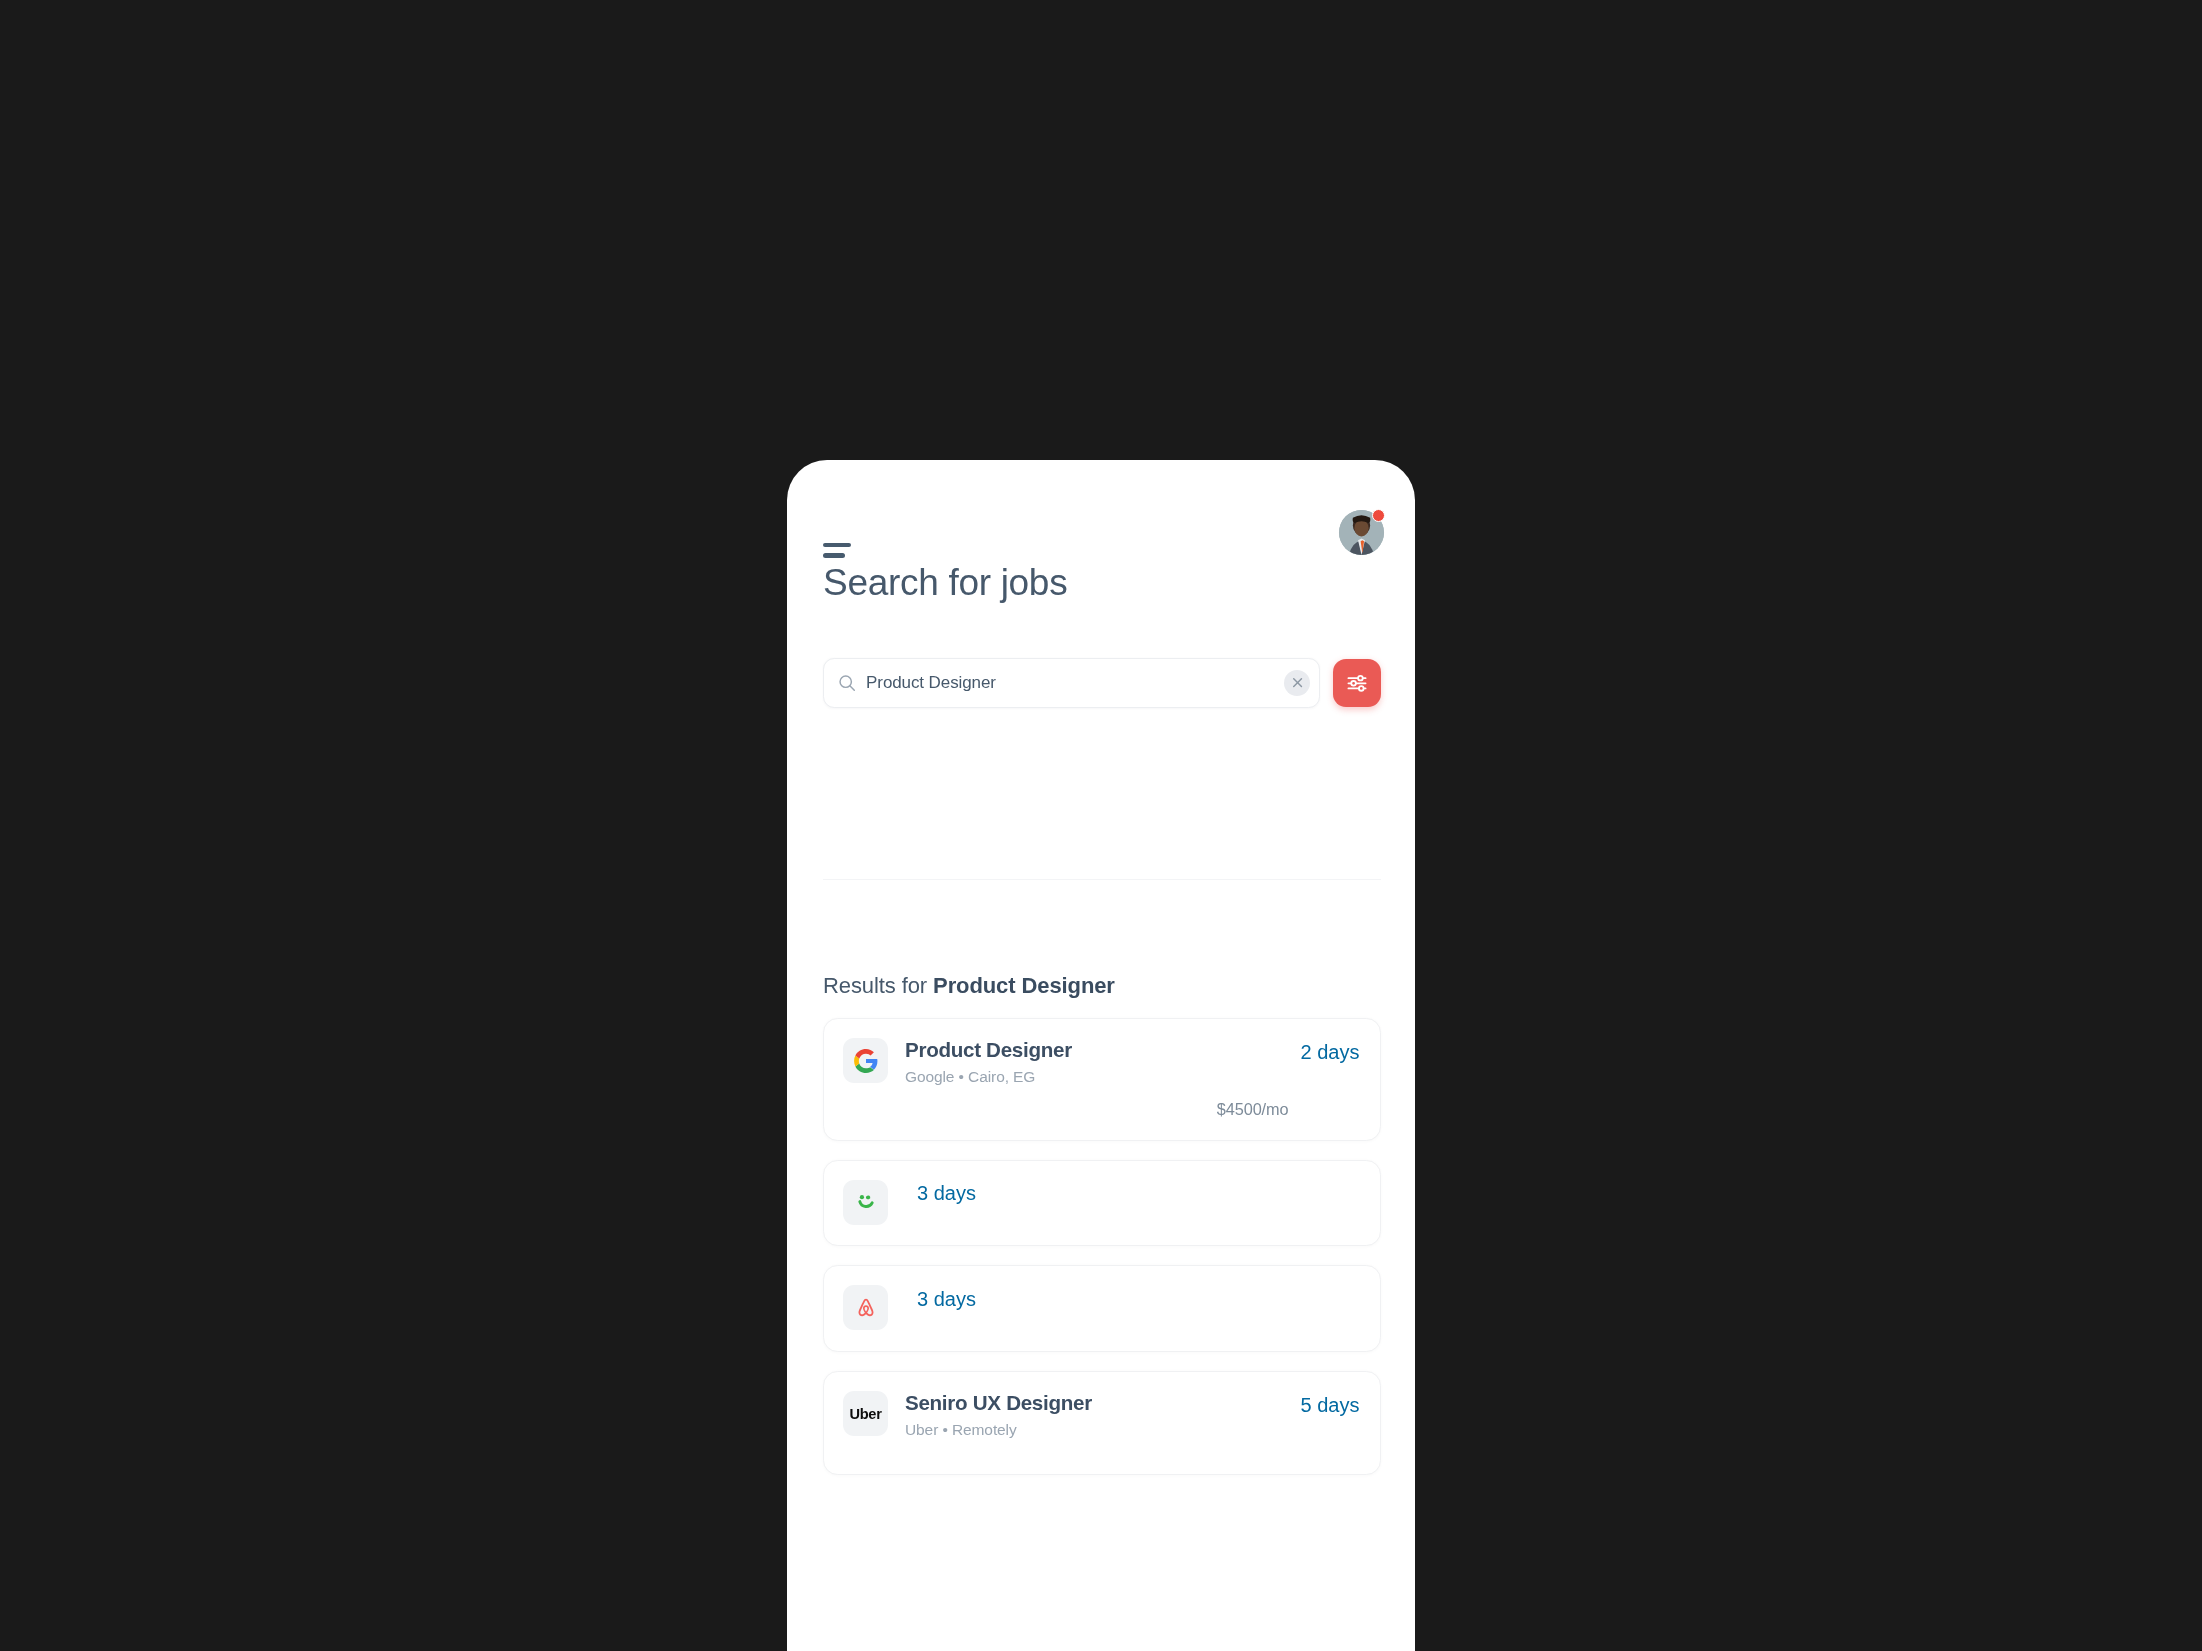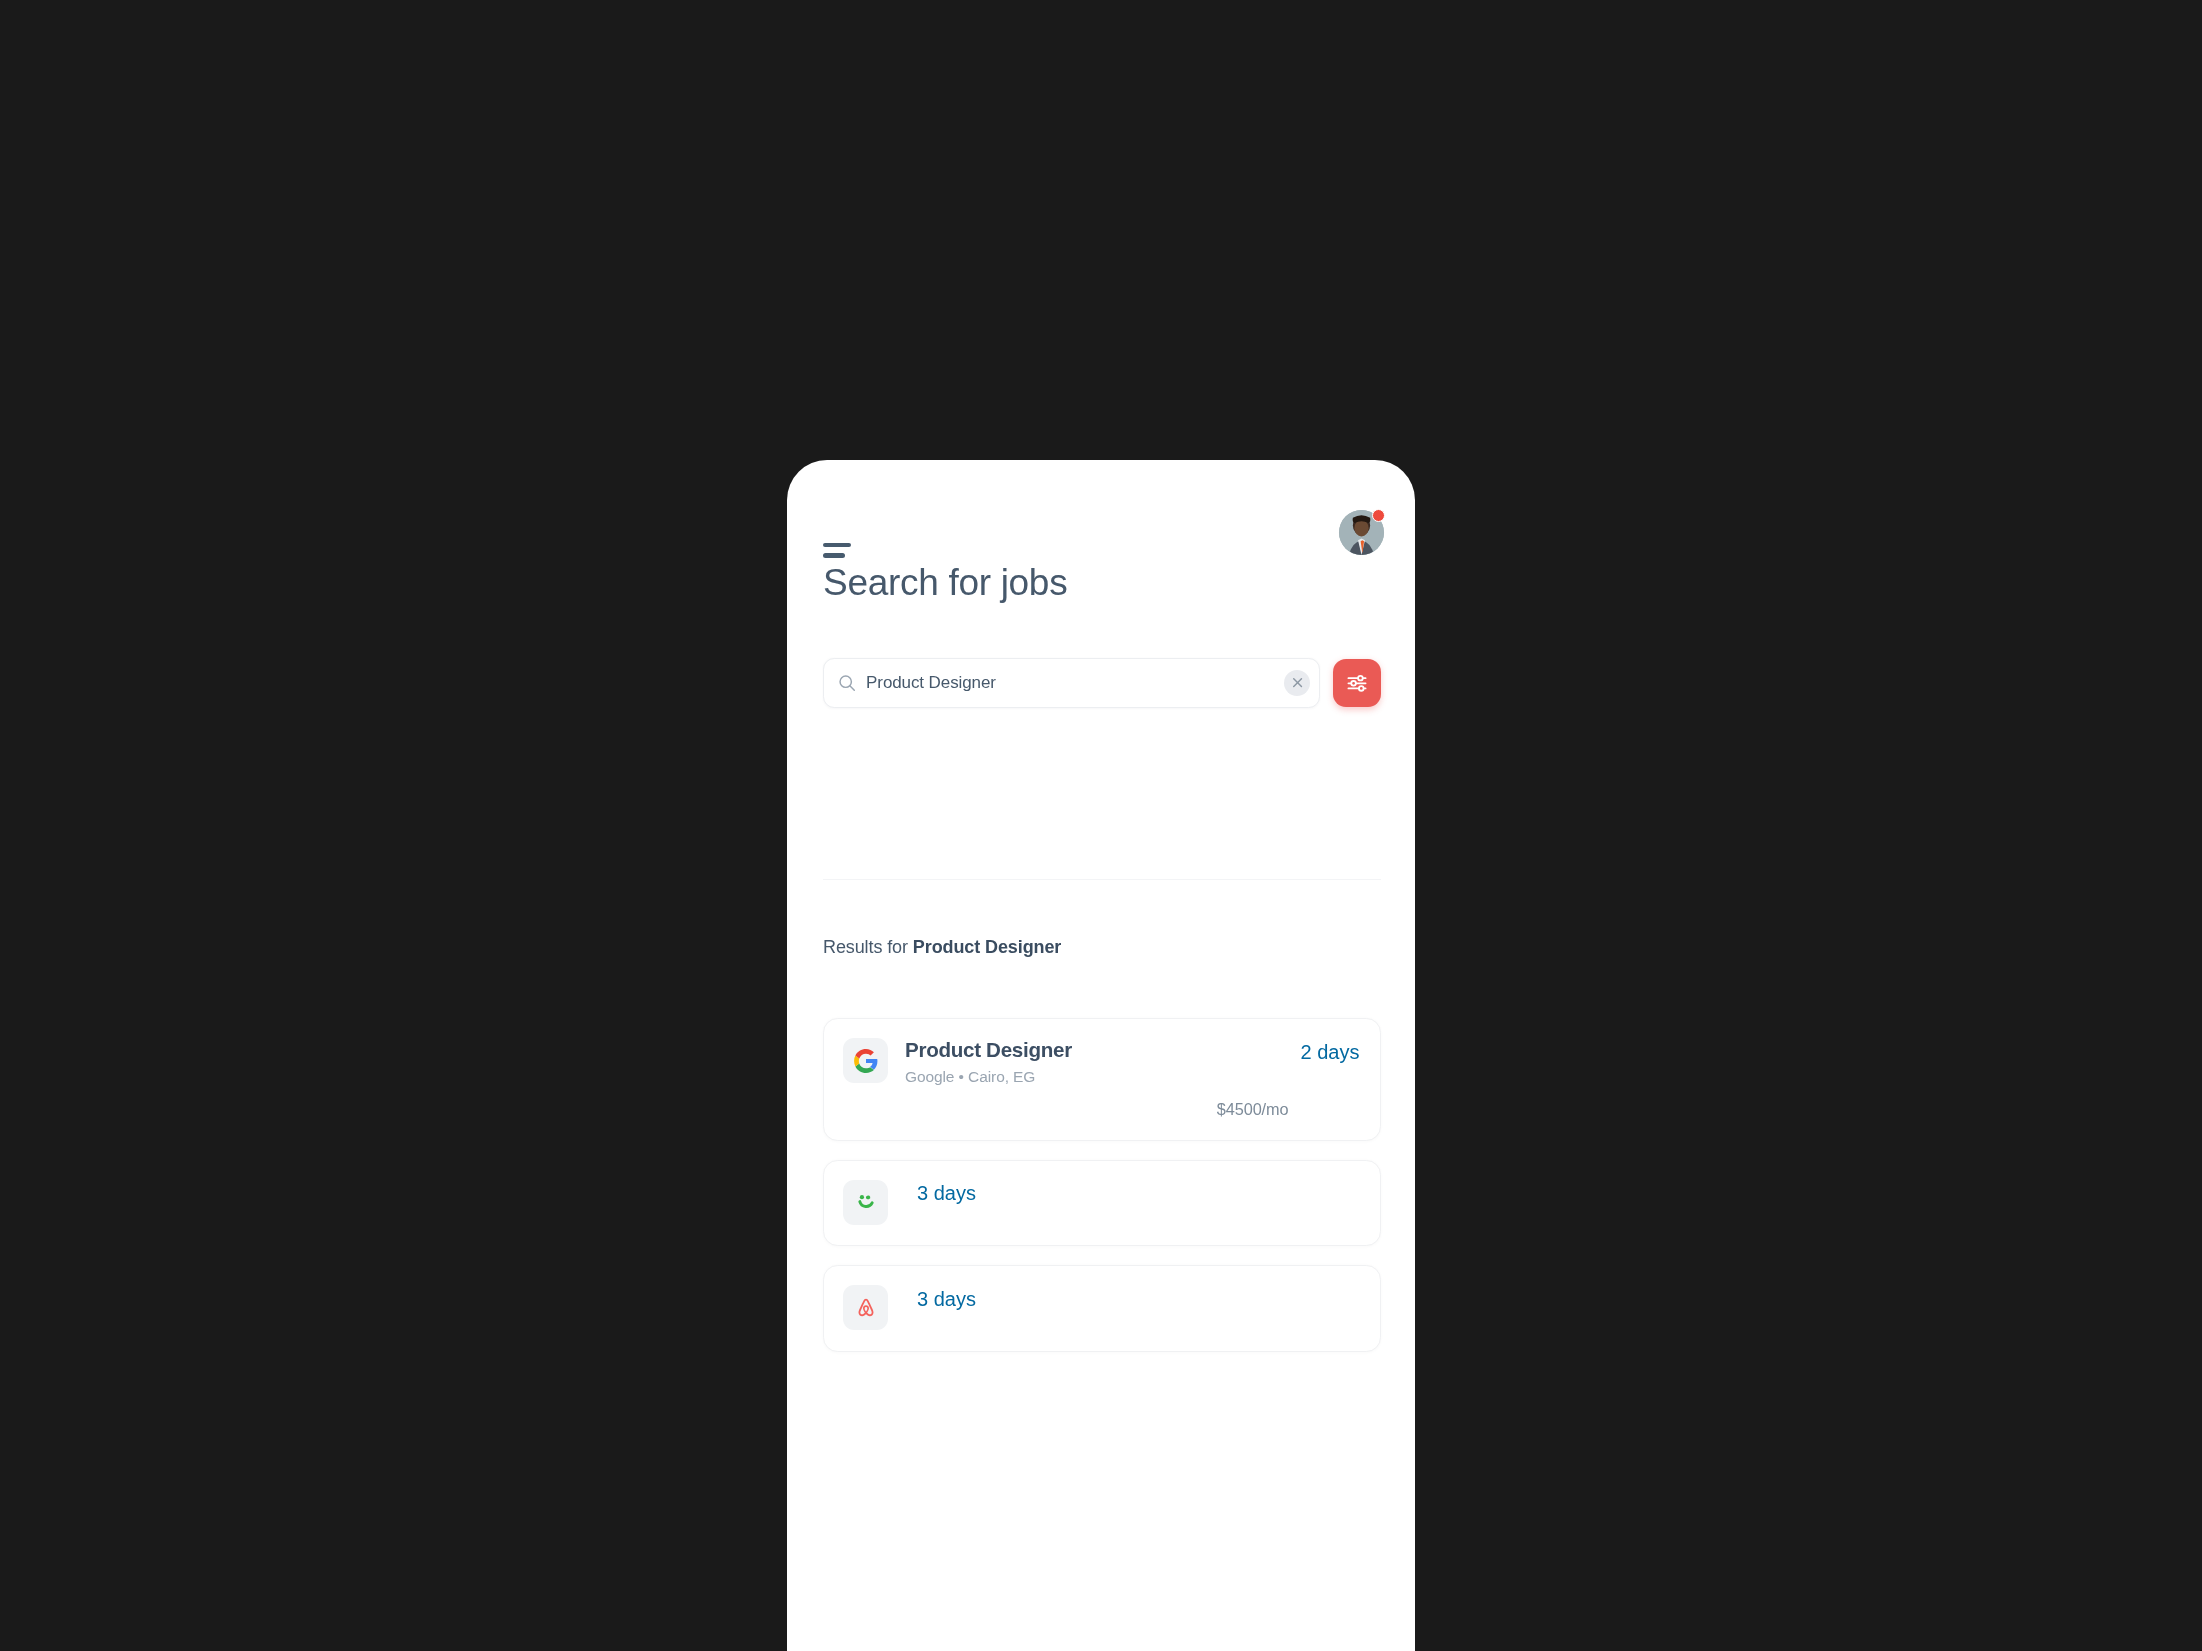--- a/index.html
+++ b/index.html
@@ -97,22 +97,22 @@
   .filter-btn svg { display:block; }
 
   
   .divider {
     position:absolute; left:36px; top:419px;
     width:558px; height:0.9px; background:#f3f4f6;
   }
 
   
   .results-label {
-    position:absolute; left:36px; top:477px;
-    font-size:18px; color:#46586b; letter-spacing:-0.1px;
+    position:absolute; left:36px; top:513px;
+    font-size:22px; color:#46586b; letter-spacing:-0.1px;
     white-space:nowrap;
   }
   .results-label b { font-weight:700; color:#3a4c60; }
 
   
   .job-list {
     position:absolute; left:36px; top:558px; width:558px;
   }
   .job-card {
     position:relative;
@@ -251,17 +251,28 @@
 
       <div class="job-card">
         <div class="logo-tile">
           <svg width="26" height="26" viewBox="0 0 32 32">
             <path d="M16 4.5c1.5 0 2.4 1.1 3.2 2.7 1 2 2.6 5.3 4.1 8.6 1.1 2.4 1.9 4.2 1.9 5.6 0 2.7-2 4.6-4.5 4.6-1.9 0-3.4-1-4.7-2.6-1.3 1.6-2.8 2.6-4.7 2.6-2.5 0-4.5-1.9-4.5-4.6 0-1.4.8-3.2 1.9-5.6 1.5-3.3 3.1-6.6 4.1-8.6.8-1.6 1.7-2.7 3.2-2.7zm0 2.4c-.5 0-.9.5-1.4 1.5-1 2-2.5 5.2-4 8.4-1 2.2-1.6 3.7-1.6 4.6 0 1.5 1 2.4 2.3 2.4 1.2 0 2.3-.8 3.3-2.2-1.3-1.8-2.3-3.7-2.3-5.3 0-2.2 1.6-3.8 3.7-3.8s3.7 1.6 3.7 3.8c0 1.6-1 3.5-2.3 5.3 1 1.4 2.1 2.2 3.3 2.2 1.3 0 2.3-.9 2.3-2.4 0-.9-.6-2.4-1.6-4.6-1.5-3.2-3-6.4-4-8.4-.5-1-.9-1.5-1.4-1.5zm0 8c-1 0-1.6.7-1.6 1.7 0 1 .6 2.3 1.6 3.7 1-1.4 1.6-2.7 1.6-3.7 0-1-.6-1.7-1.6-1.7z" fill="#f4625c"></path>
           </svg>
         </div>
         <div class="job-age">3 days</div>
       </div>
 
+      <div class="job-card">
+        <div class="logo-tile">
+          <span class="uber-word">Uber</span>
+        </div>
+        <div class="job-body">
+          <div class="job-title">Seniro UX Designer</div>
+          <div class="job-meta">Uber • Remotely</div>
+          <div class="job-salary"></div>
+        </div>
+        <div class="job-age">5 days</div>
+      </div>
 
     </div>
   </div>
 </div>
 
 
 </body></html>

